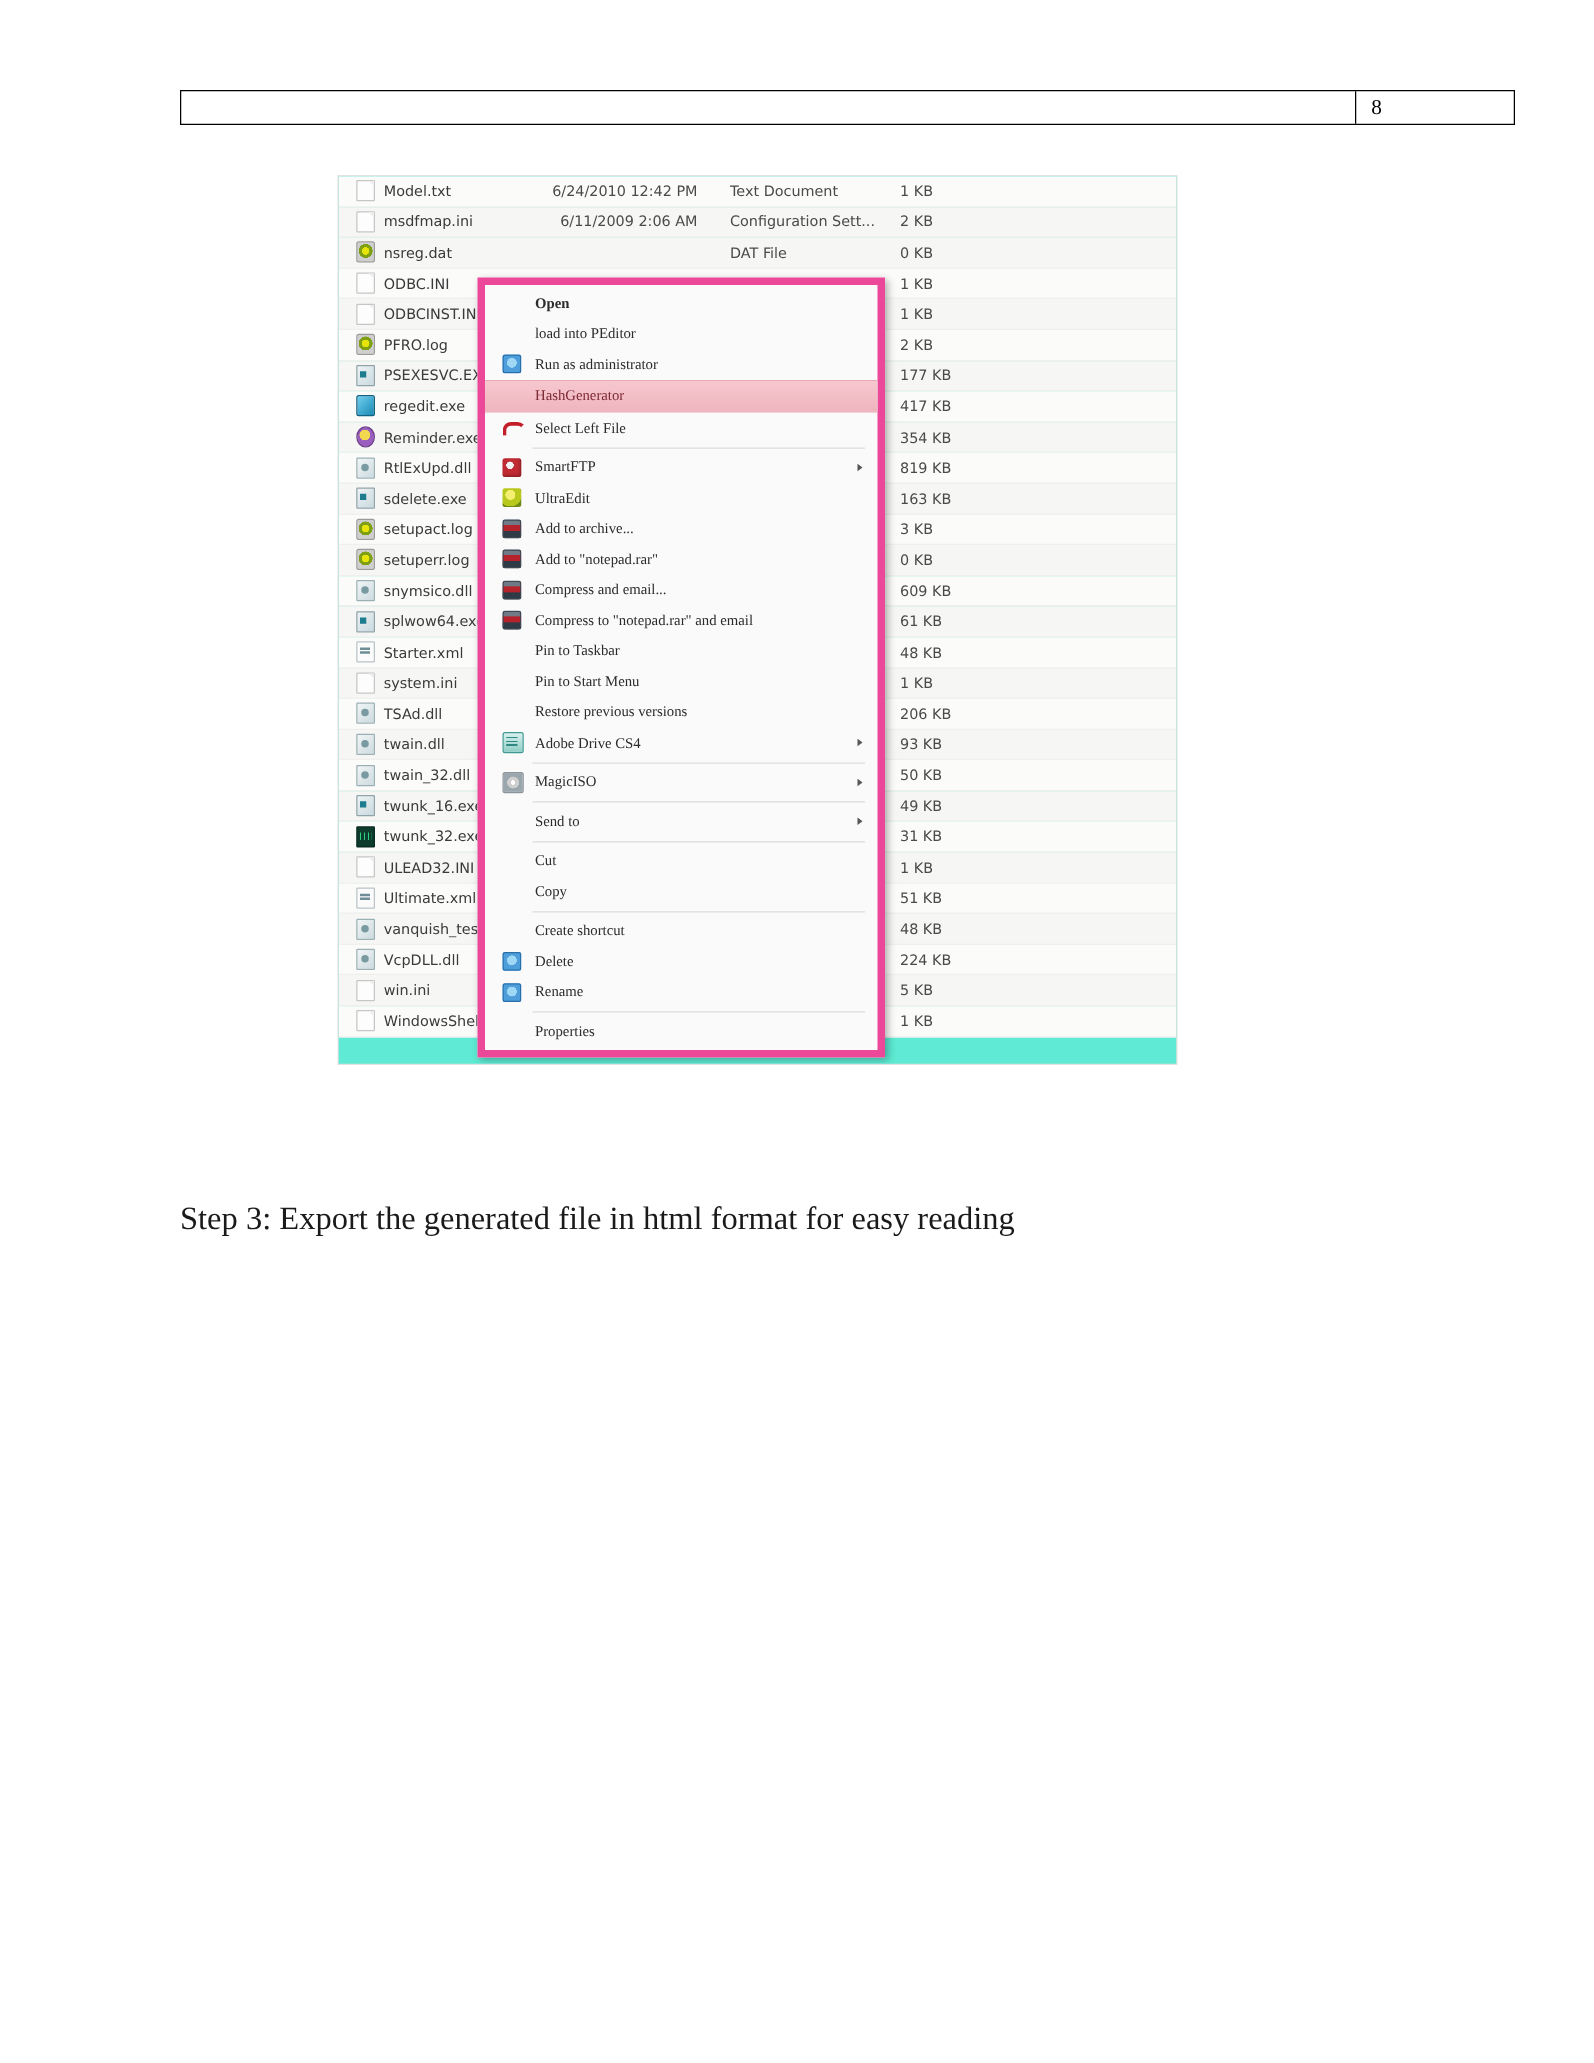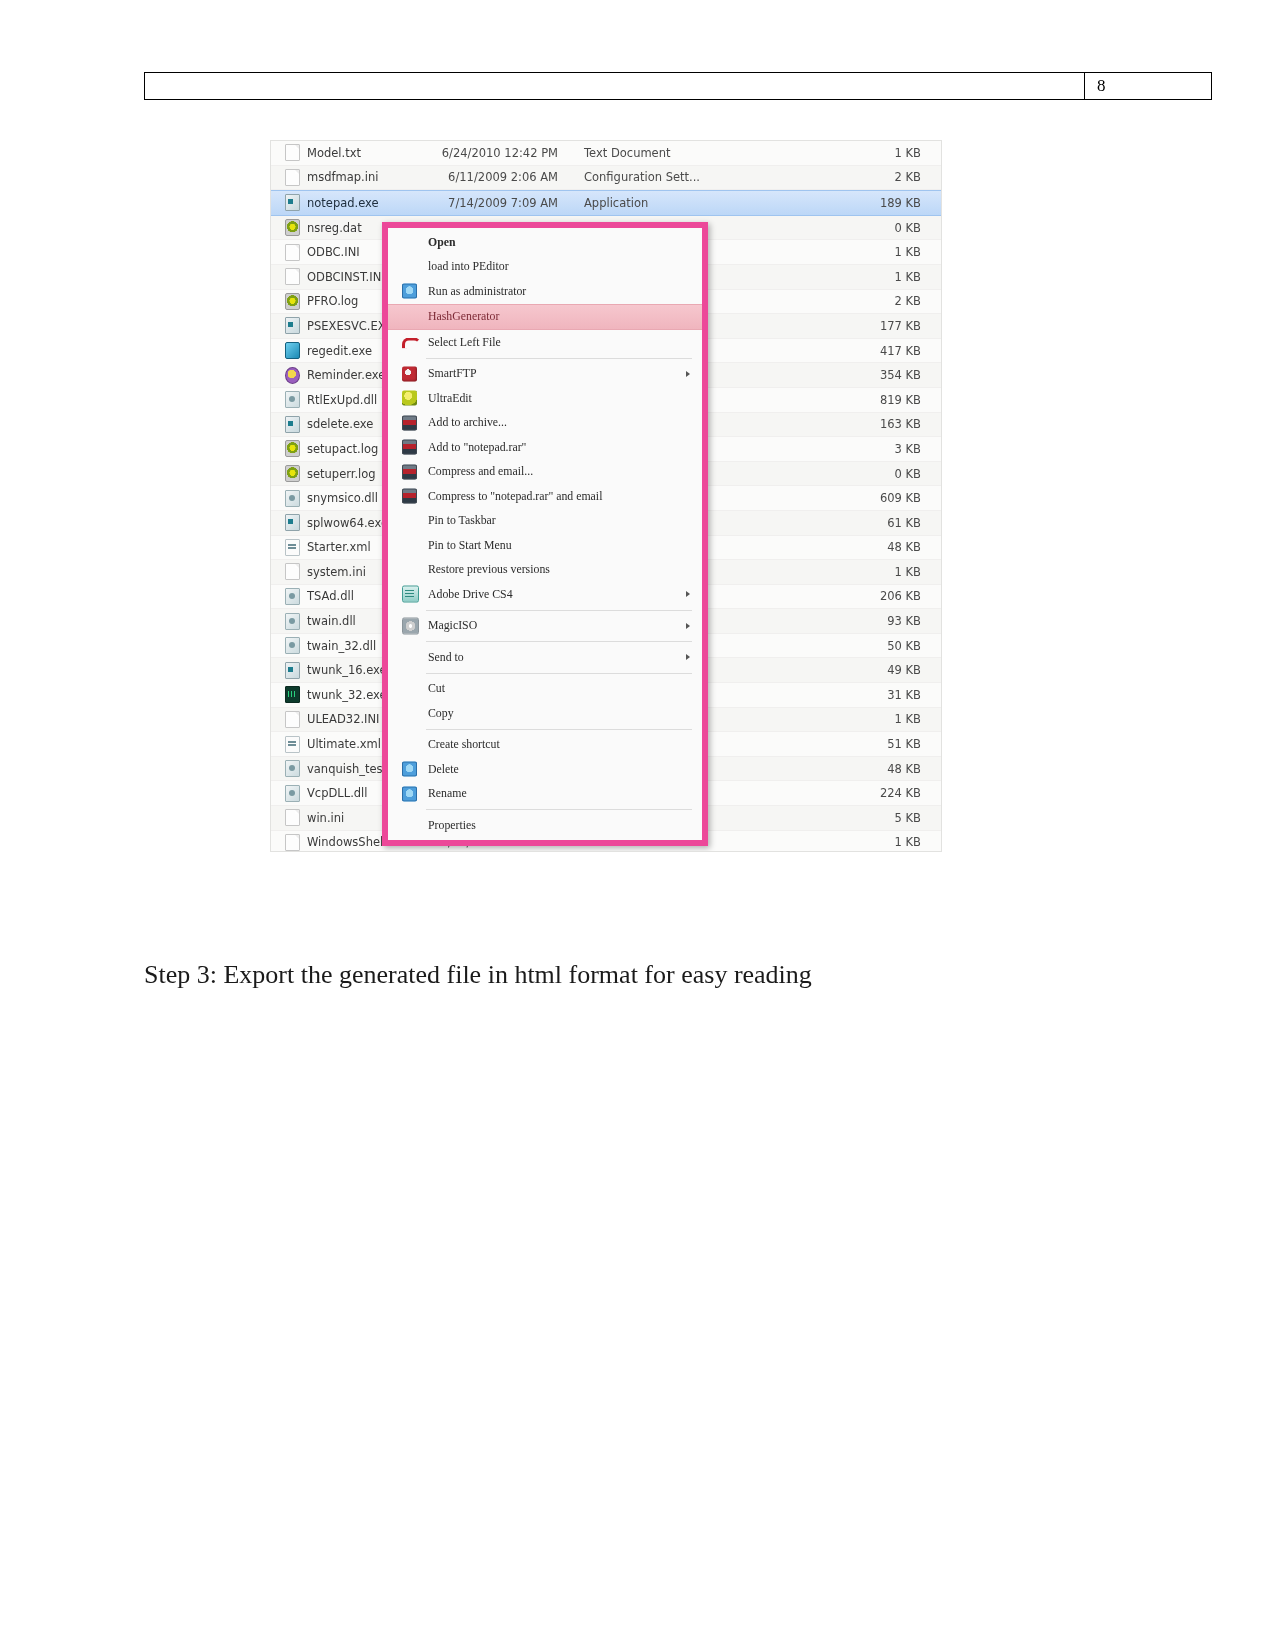--- a/index.html
+++ b/index.html
@@ -88,21 +88,20 @@
   }
   .ftype{
     width:136px;flex:0 0 auto;
     padding-left:13px;
     white-space:nowrap;
     overflow:hidden;
     color:#4a4a4a;
   }
   .fsize{
     flex:1 1 auto;
-    text-align:right;
     padding-right:20px;
     white-space:nowrap;
     color:#4a4a4a;
   }
 
   
   .ic-doc{background:#fdfdfd;border:1px solid #c6c6c6;}
   .ic-doc:after{content:"";position:absolute;right:0;top:0;border-width:0 4px 4px 0;border-style:solid;border-color:#fff #ededed;}
   .ic-log{background:radial-gradient(circle at 50% 45%,#e7e40b 0 28%,#7fa015 30% 52%,#cfcfcf 54% 100%);border:1px solid #9a9a9a;border-radius:2px;}
   .ic-exe{background:linear-gradient(135deg,#eef3f5,#c9d9de);border:1px solid #8fa3aa;}
@@ -205,27 +204,20 @@
         <span class="ftype">Text Document</span>
         <span class="fsize">1 KB</span>
       </div>
       <div class="frow alt">
         <span class="ficon ic-doc"></span>
         <span class="fname">msdfmap.ini</span>
         <span class="fdate">6/11/2009 2:06 AM</span>
         <span class="ftype">Configuration Sett...</span>
         <span class="fsize">2 KB</span>
       </div>
-      <div class="frow sel">
-        <span class="ficon ic-exe"></span>
-        <span class="fname">notepad.exe</span>
-        <span class="fdate">7/14/2009 7:09 AM</span>
-        <span class="ftype">Application</span>
-        <span class="fsize">189 KB</span>
-      </div>
       <div class="frow alt">
         <span class="ficon ic-log"></span>
         <span class="fname">nsreg.dat</span>
         <span class="fdate"></span>
         <span class="ftype">DAT File</span>
         <span class="fsize">0 KB</span>
       </div>
       <div class="frow">
         <span class="ficon ic-doc"></span>
         <span class="fname">ODBC.INI</span>

